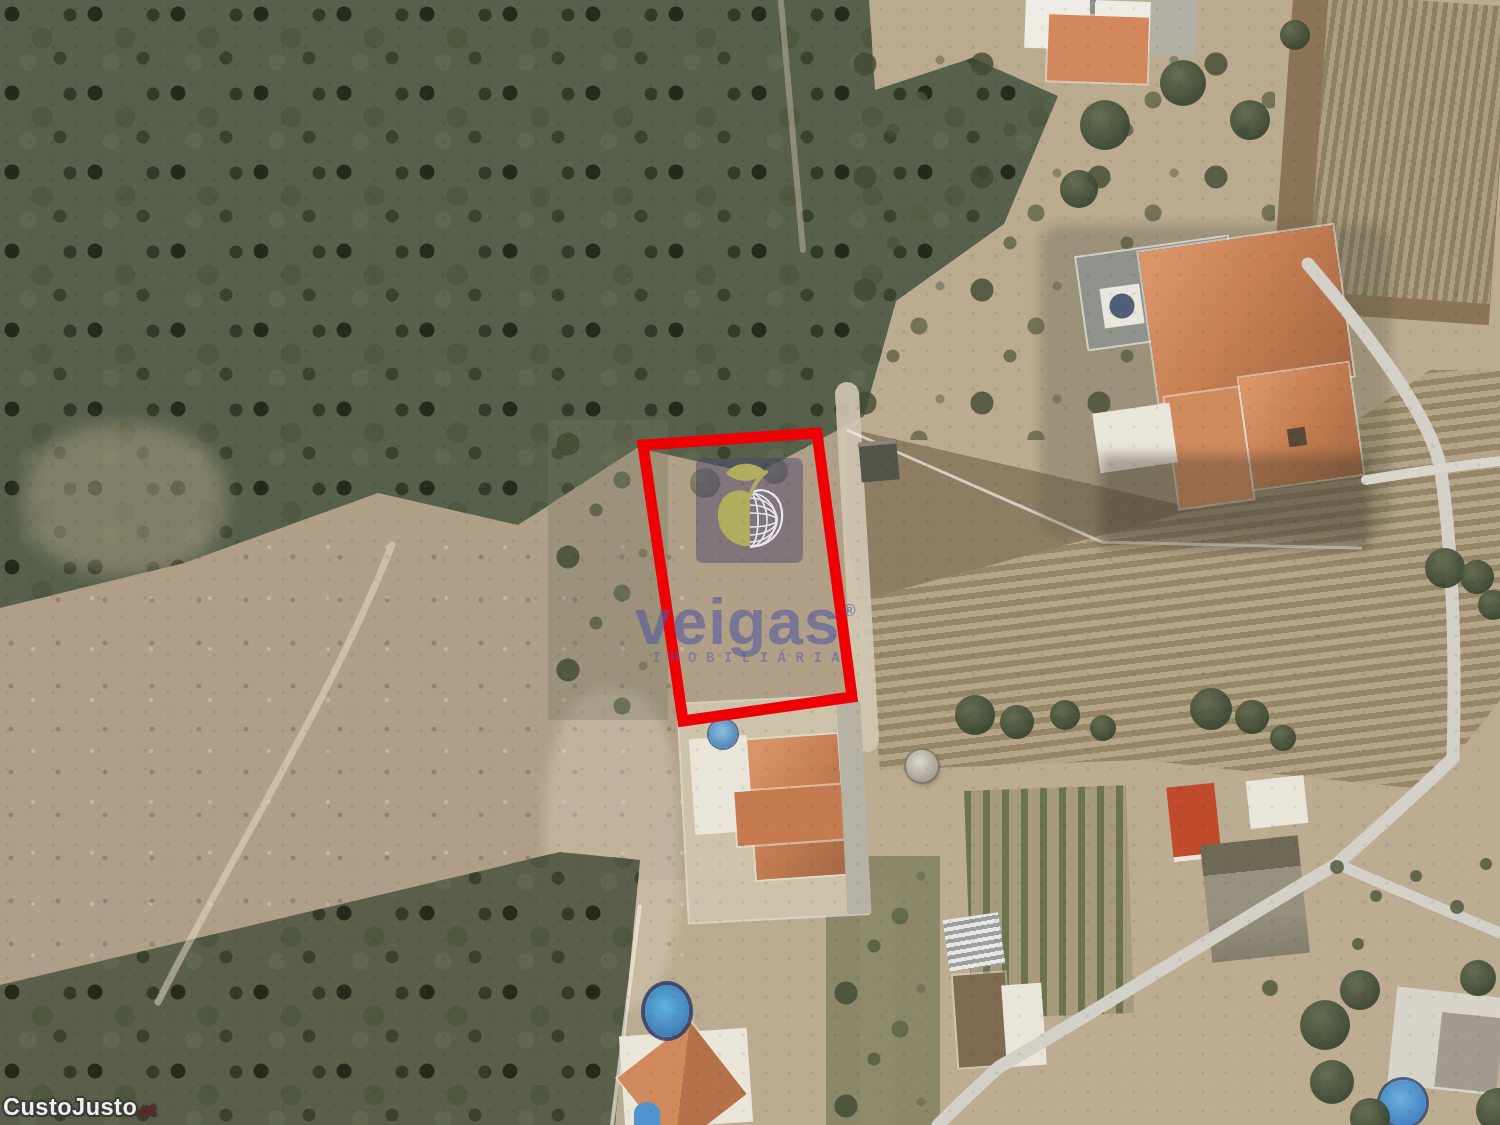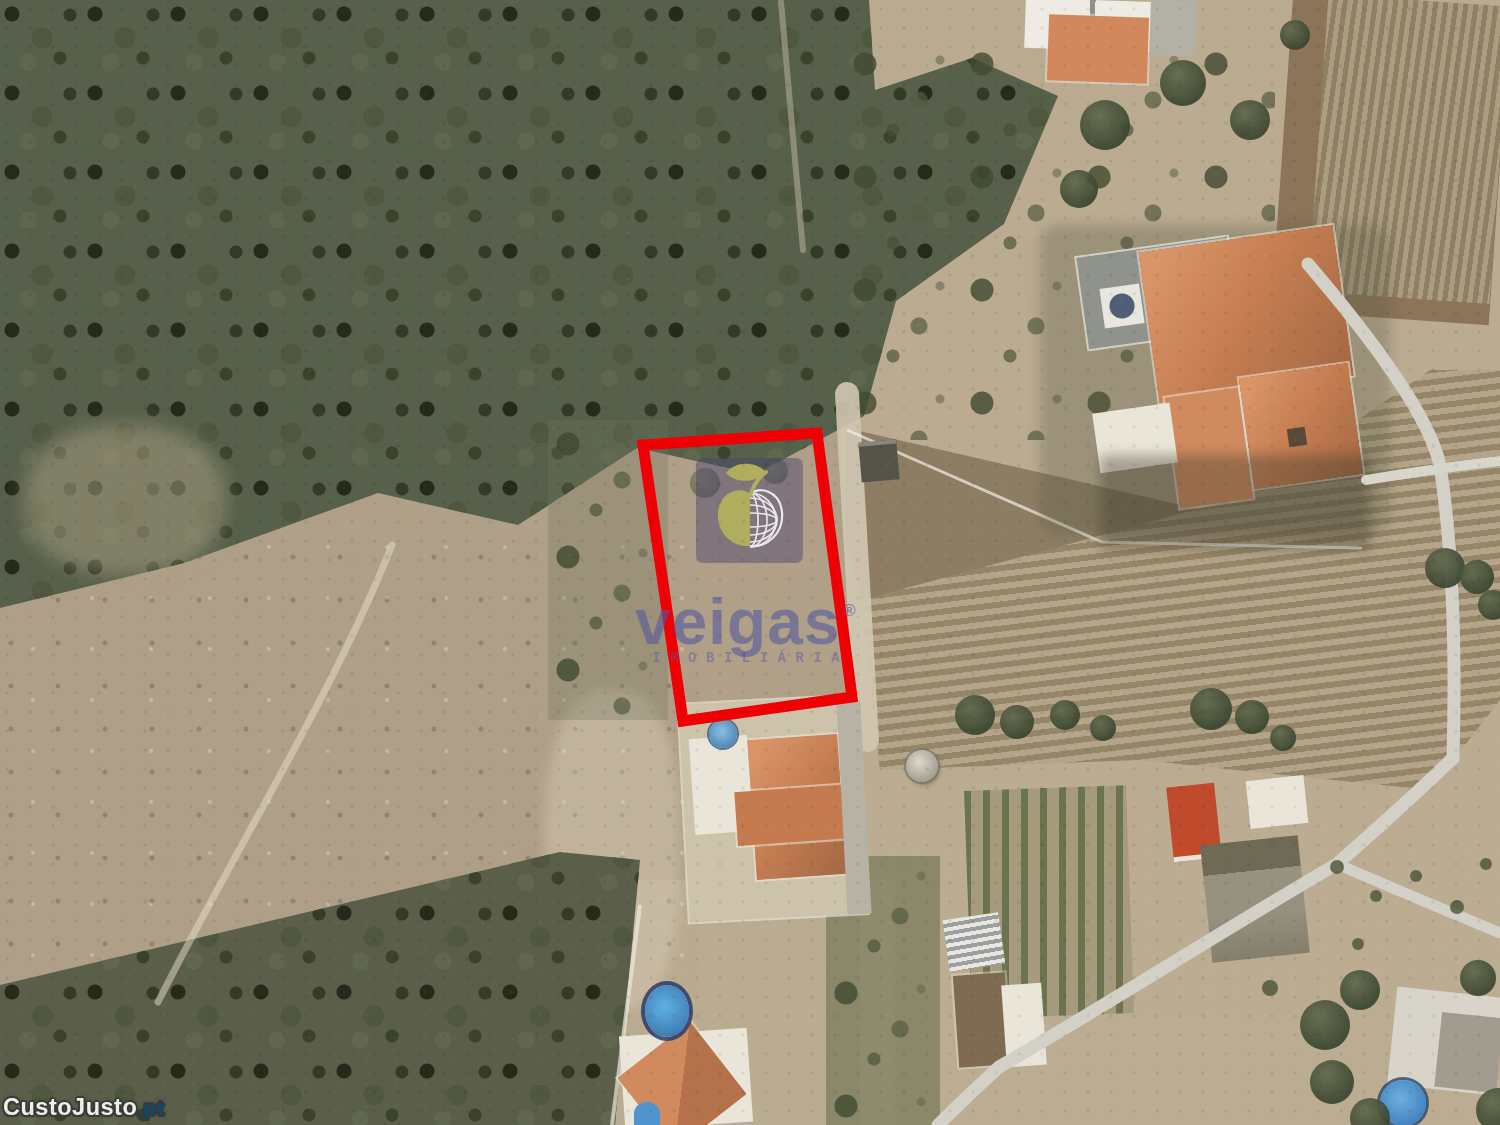--- a/index.html
+++ b/index.html
@@ -68,21 +68,21 @@
   
   .wm-logo{left:696px;top:458px;width:107px;height:105px;}
   .wm-name{left:610px;top:578px;width:272px;text-align:center;font-size:64px;font-weight:bold;
     letter-spacing:1px;color:rgba(84,88,158,.60);line-height:66px;}
   .wm-name .reg{font-size:17px;vertical-align:28px;margin-left:3px;}
   .wm-tagline{left:610px;top:650px;width:272px;text-align:center;font-size:14px;font-weight:bold;
     letter-spacing:9.5px;color:rgba(84,88,158,.48);text-indent:9.5px;font-family:Liberation Mono, monospace;}
   .wm-site{left:3px;top:1094px;font-weight:800;color:#f0efec;font-size:23.5px;letter-spacing:.5px;
     text-shadow:-2px 0 0 #3a3a38,2px 0 0 #3a3a38,0 -2px 0 #3a3a38,0 2px 0 #3a3a38,
       -1.5px -1.5px 0 #3a3a38,1.5px -1.5px 0 #3a3a38,-1.5px 1.5px 0 #3a3a38,1.5px 1.5px 0 #3a3a38,0 0 5px rgba(0,0,0,.45);}
-  .wm-site .tld{font-size:21px;color:#0c4a6e;}
+  .wm-site .tld{font-size:14px;color:#7f1d1d;}
 
   .grain{left:0;top:0;width:1500px;height:1125px;opacity:.45;pointer-events:none;
     background-image:radial-gradient(circle 1.5px at 7px 9px, rgba(0,0,0,.22), transparent 2.5px),
                      radial-gradient(circle 1.2px at 19px 3px, rgba(255,255,245,.12), transparent 2px);
     background-size:23px 19px,29px 23px;}
 </style>
 </head>
 <body>
 
 <div class="stage">

